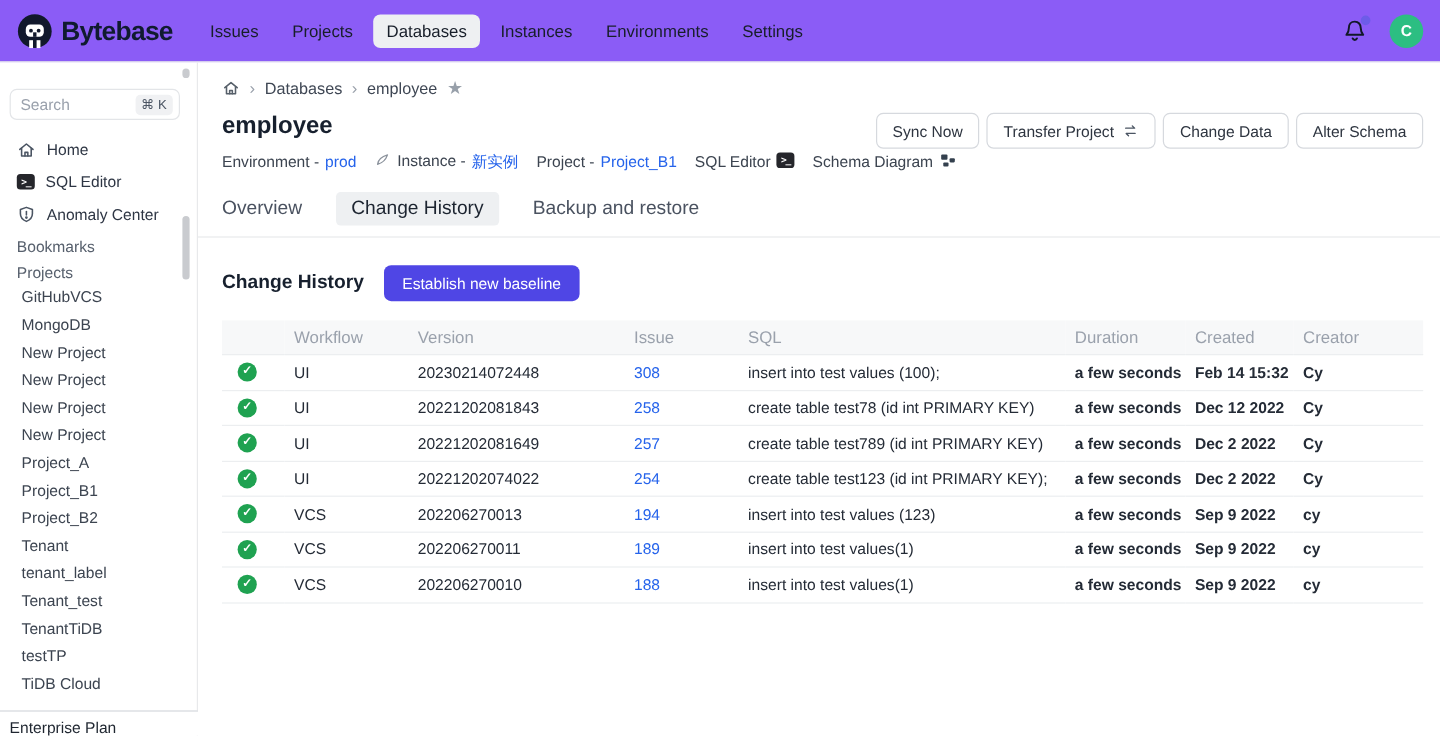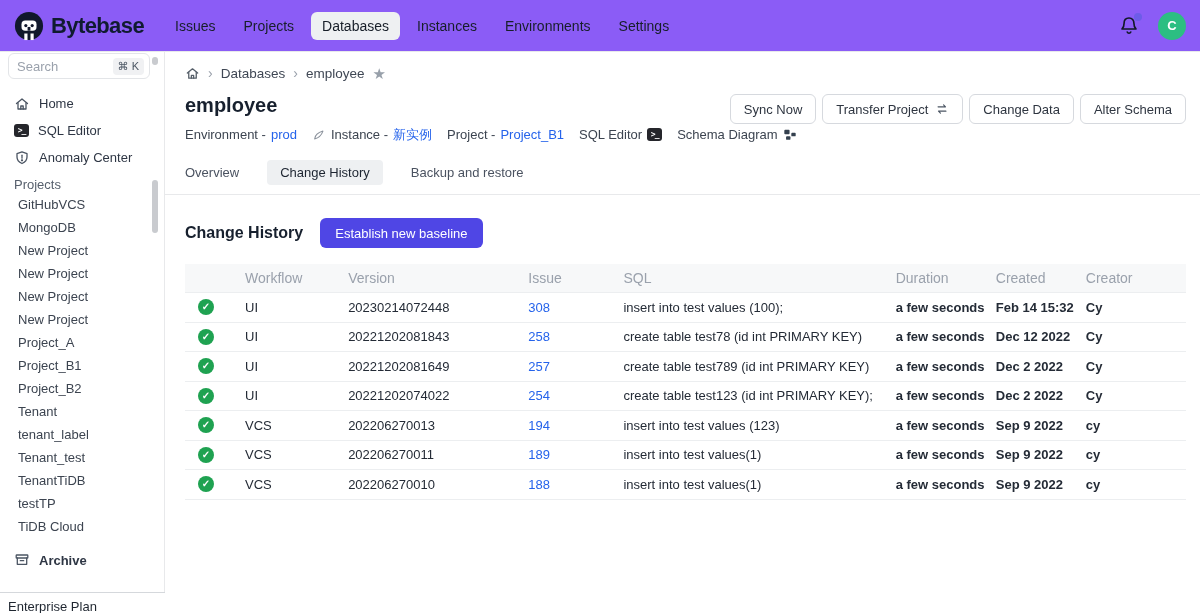--- a/index.html
+++ b/index.html
@@ -19,21 +19,21 @@
   .bell { position:relative; width:22px; height:22px; }
   .bell-dot { position:absolute; top:-2px; right:-2px; width:8px; height:8px;
     border-radius:50%; background:var(--notification,#6d5ce8); }
   .avatar { width:28px; height:28px; border-radius:50%; background:var(--avatar,#2cbe82);
     color:#fff; display:flex; align-items:center; justify-content:center;
     font-size:13px; font-weight:700; }
 
   
   .sidebar { position:absolute; top:52px; left:0; bottom:0; width:165px; background:#fff;
     border-right:1px solid #e8e9eb; }
-  .search-box { margin:1px 14px 11px 8px; height:26px; border:1px solid #e3e5e8;
+  .search-box { margin:22px 14px 11px 8px; height:26px; border:1px solid #e3e5e8;
     border-radius:6px; display:flex; align-items:center; padding:0 5px 0 8px; background:#fff; }
   .search-box input { border:none; outline:none; flex:1; min-width:0; font-size:13px;
     color:#374151; font-family:"Liberation Sans",sans-serif; background:transparent; }
   .search-box input::placeholder { color:#9aa1ac; }
   .kbd { background:#f0f1f3; border-radius:4px; font-size:11px; color:#4b5563;
     padding:2px 5px; white-space:nowrap; }
   .side-nav-item { display:flex; align-items:center; gap:9px; padding:5px 6px;
     margin:0 8px; border-radius:4px; font-size:13px; color:#2e3644; cursor:pointer; height:27px; }
   .sql-mini-icon { width:15px; height:13px; background:#25262b; border-radius:3px; color:#fff;
     font-size:8px; font-weight:700; display:flex; align-items:center; justify-content:center;
@@ -54,31 +54,31 @@
   .main { position:absolute; top:52px; left:165px; right:0; bottom:0; background:#fff;
     padding:13px 14px 0 20px; }
   .breadcrumb { display:flex; align-items:center; gap:8px; font-size:13.5px; color:#3f4754; }
   .crumb { cursor:pointer; }
   .crumb-sep { color:#9aa1ab; font-size:14px; }
   .crumb-star { color:#98a0aa; font-size:15px; cursor:pointer; line-height:1; }
 
   .page-header { position:relative; }
   .page-title { font-size:20px; font-weight:700; color:#17202e; margin:13px 0 7px; }
   .meta-line { display:flex; align-items:center; font-size:13px; color:#3c4450; height:21px; }
-  .meta-group { display:flex; align-items:center; gap:5px; margin-right:15px; }
+  .meta-group { display:flex; align-items:flex-start; gap:5px; margin-right:15px; }
   .link { color:var(--link,#2563eb); cursor:pointer; text-decoration:none; }
   .pencil { cursor:pointer; display:flex; }
   .schema-glyph { display:flex; }
   .actions { position:absolute; top:0px; right:0; display:flex; gap:6px; }
   .btn { height:30px; padding:0 13px; border:1px solid #d6d9de; border-radius:6px;
     background:#fff; font-size:13px; color:#2e3540; display:flex; align-items:center;
     gap:7px; cursor:pointer; font-family:"Liberation Sans",sans-serif; white-space:nowrap; }
 
   .tabs { display:flex; align-items:flex-start; gap:28px; margin-top:15px;
-    font-size:13px; color:#4a5260; }
+    font-size:16px; color:#4a5260; }
   .tab { padding:5px 0; cursor:pointer; }
   .tab.active { background:#eef0f2; border-radius:4px; padding:5px 13px; color:#1c2430; }
   .tabs-divider { height:1px; background:#e8e9eb; margin:9px -14px 0 -20px; }
 
   .section-head { display:flex; align-items:center; gap:17px; margin-top:23px; }
   .section-title { font-size:16px; font-weight:700; color:#17202e; }
   .baseline-btn { background:var(--accent,#4f46e5); color:#fff; border:none; border-radius:6px;
     height:30px; padding:0 15px; font-size:13px; font-weight:500; cursor:pointer;
     font-family:"Liberation Sans",sans-serif; }
 
@@ -163,20 +163,21 @@
       <span>
         <svg class="icon" width="16" height="16" viewBox="0 0 16 16" fill="none" stroke="#4b5563" stroke-width="1.3" stroke-linecap="round" stroke-linejoin="round">
           <path d="M8 1.8 13 3.6v3.5c0 3.1-2.1 5.2-5 6.4-2.9-1.2-5-3.3-5-6.4V3.6z"></path>
           <path d="M8 5.2v3"></path>
             <circle cx="8" cy="10.3" r="0.5" fill="#4b5563"></circle>
         </svg>
       </span>
       <span>Anomaly Center</span>
     </div>
 
+    <div class="side-section">Bookmarks</div>
     <div class="side-section">Projects</div>
 
     <div class="project-item">GitHubVCS</div>
     <div class="project-item">MongoDB</div>
     <div class="project-item">New Project</div>
     <div class="project-item">New Project</div>
     <div class="project-item">New Project</div>
     <div class="project-item">New Project</div>
     <div class="project-item">Project_A</div>
     <div class="project-item">Project_B1</div>

